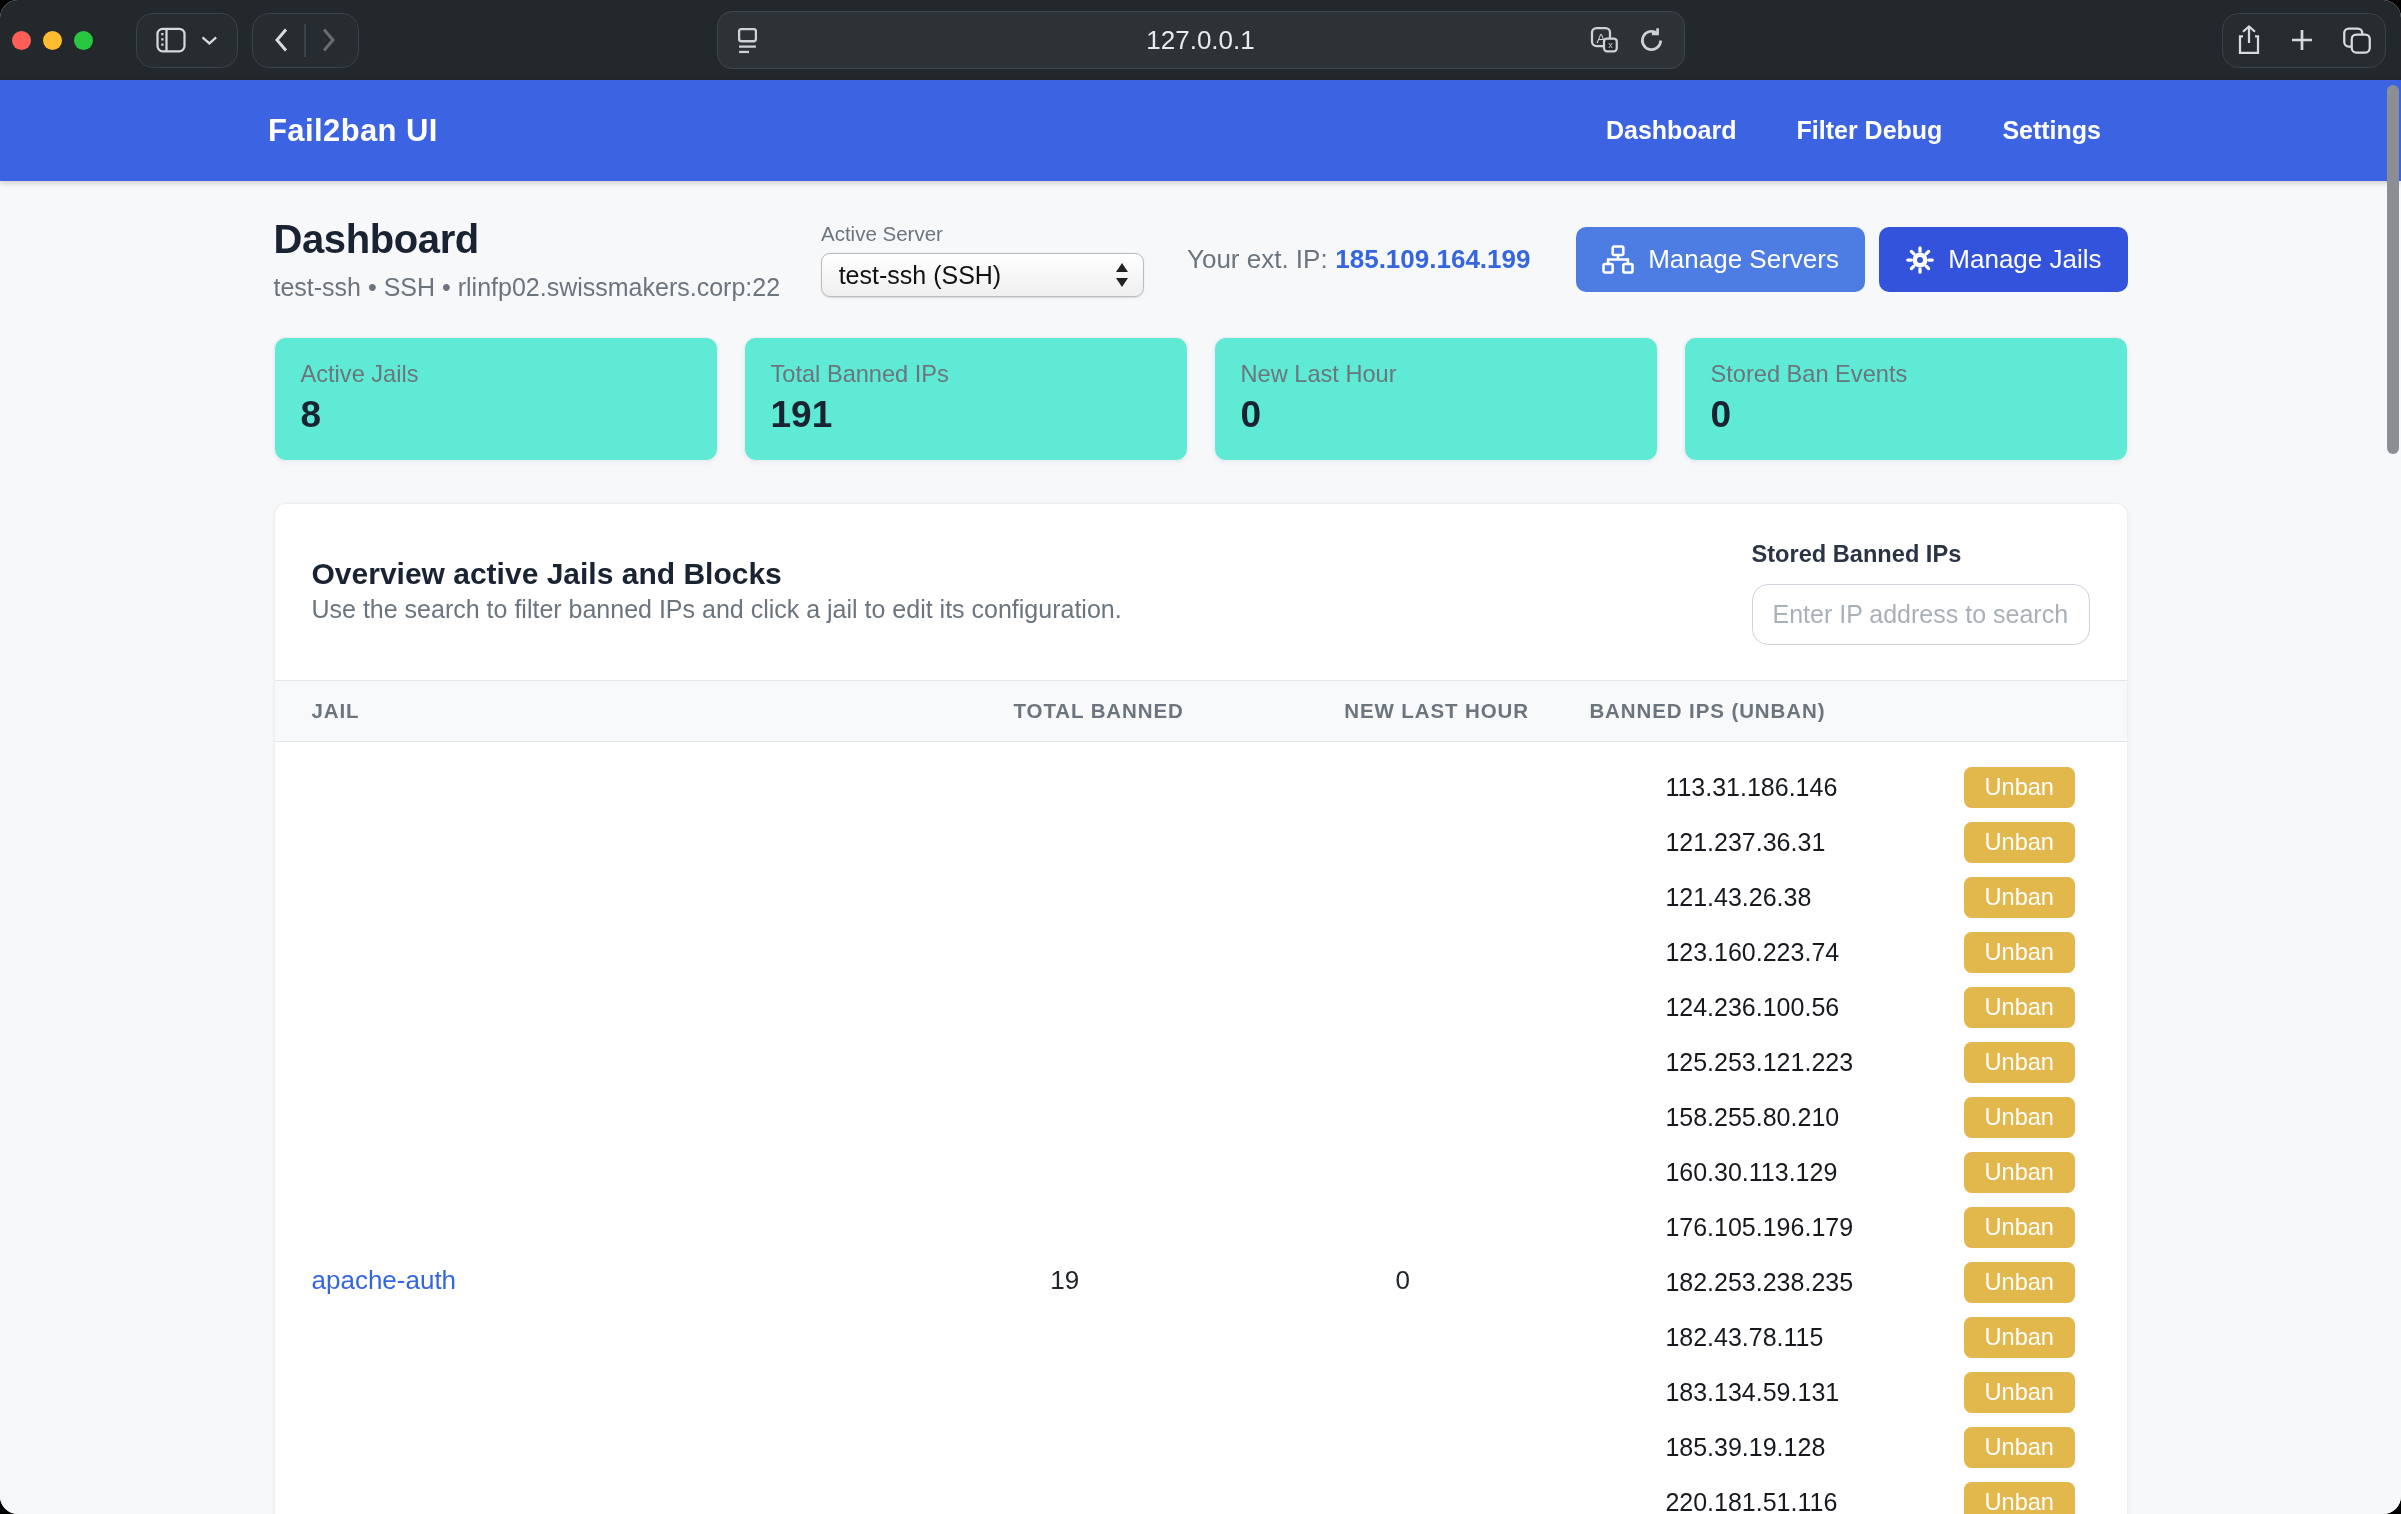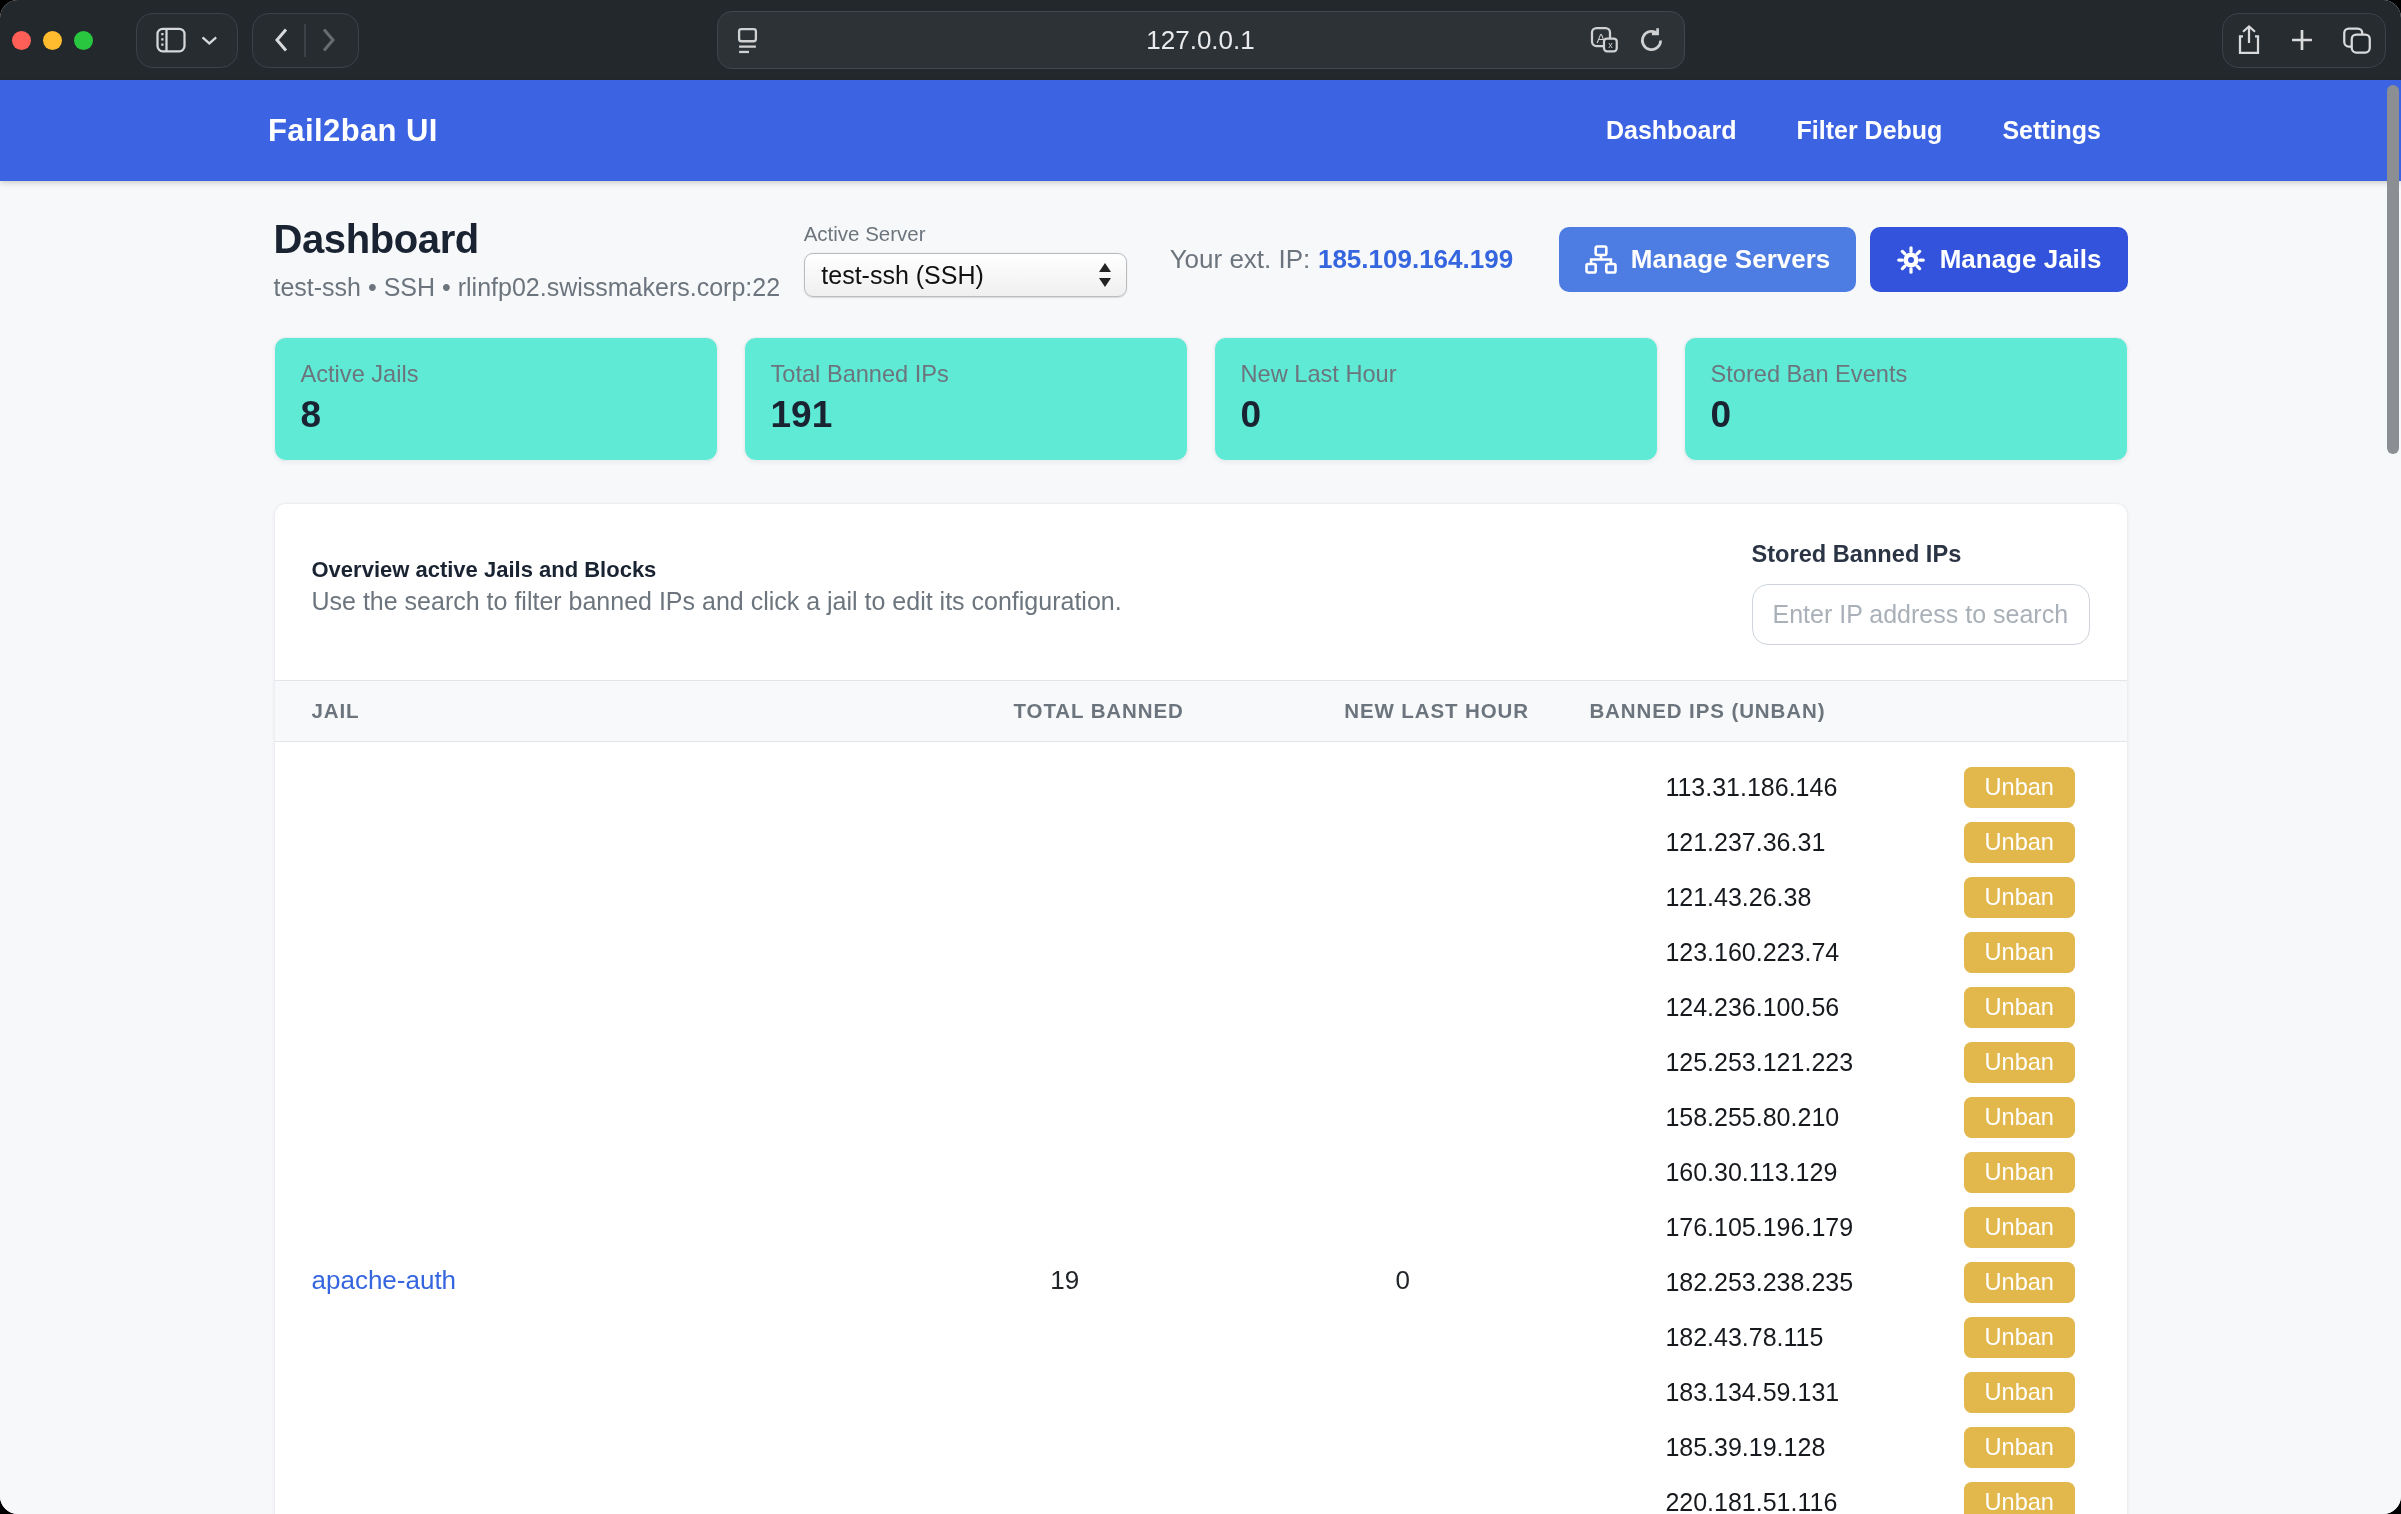--- a/index.html
+++ b/index.html
@@ -84,21 +84,21 @@
   }
   .stepper{ margin-left:auto; display:flex; flex-direction:column; gap:5.3px; }
   .tri-up{ width:0; height:0; border-left:6.8px solid transparent; border-right:6.8px solid transparent; border-bottom:9px solid #222; }
   .tri-down{ width:0; height:0; border-left:6.8px solid transparent; border-right:6.8px solid transparent; border-top:9px solid #222; }
 
   .ext-ip{ margin-left:43px; font-size:26px; color:#6c757d; white-space:nowrap; }
   .ext-ip b{ color:#3566df; font-weight:700; margin-left:7.6px; }
 
   .btn{
     height:65px; border:none; border-radius:10px; color:#fff;
-    font-size:26px; font-weight:700; font-family:inherit;
+    font-size:26px; font-weight:400; font-family:inherit;
     display:inline-flex; align-items:center; gap:13.7px; padding:0 26px; cursor:pointer;
   }
   .btn.servers{ background:#4d7ce2; margin-left:46px; }
   .btn.jails{ background:#3353dc; margin-left:13.7px; }
 
   
   .stats{ margin-top:35px; display:grid; grid-template-columns:repeat(4,1fr); gap:26px; }
   .card{
     background:#5eead4; border:1.5px solid #eceef1; border-radius:12px;
     height:124px; padding:23px 26px;
@@ -108,21 +108,21 @@
   .card-value{ margin-top:6px; font-size:37px; font-weight:700; color:#1a2332; }
 
   
   .panel{
     margin-top:42px; background:#fff; border:1.5px solid #eceef1;
     border-radius:12px 12px 0 0; border-bottom:none;
     box-shadow:0 1.5px 4.6px rgba(20,30,60,.05);
     padding:53px 0 0 0; min-height:1065px;
   }
   .panel-head{ display:flex; align-items:flex-start; padding:0 37px; }
-  .panel-title{ font-size:22px; font-weight:700; color:#1a2332; }
+  .panel-title{ font-size:30px; font-weight:700; color:#1a2332; }
   .panel-desc{ margin-top:4px; font-size:25px; color:#6c757d; }
   .search-block{ margin-left:auto; width:338px; margin-top:-16.7px; }
   .search-label{ font-size:23.6px; font-weight:700; color:#2b3444; }
   .search-input{
     margin-top:16.7px; width:338px; height:61px;
     border:1.5px solid #ced4da; border-radius:16px;
     font-size:25px; color:#212529; padding:0 20px; font-family:inherit;
     background:#fff; outline:none;
   }
   .search-input::placeholder{ color:#a9b0b8; }

